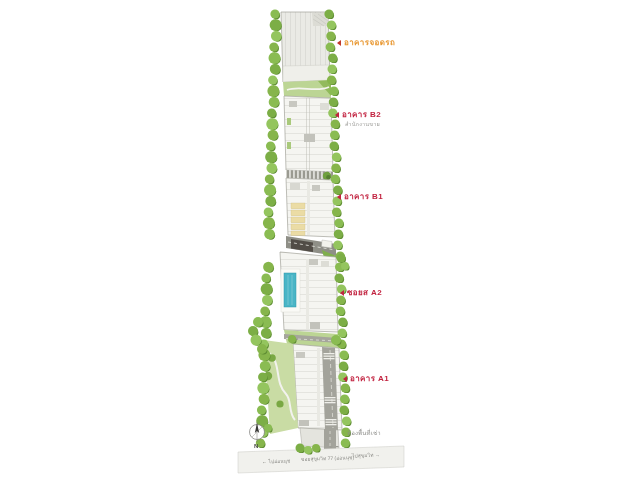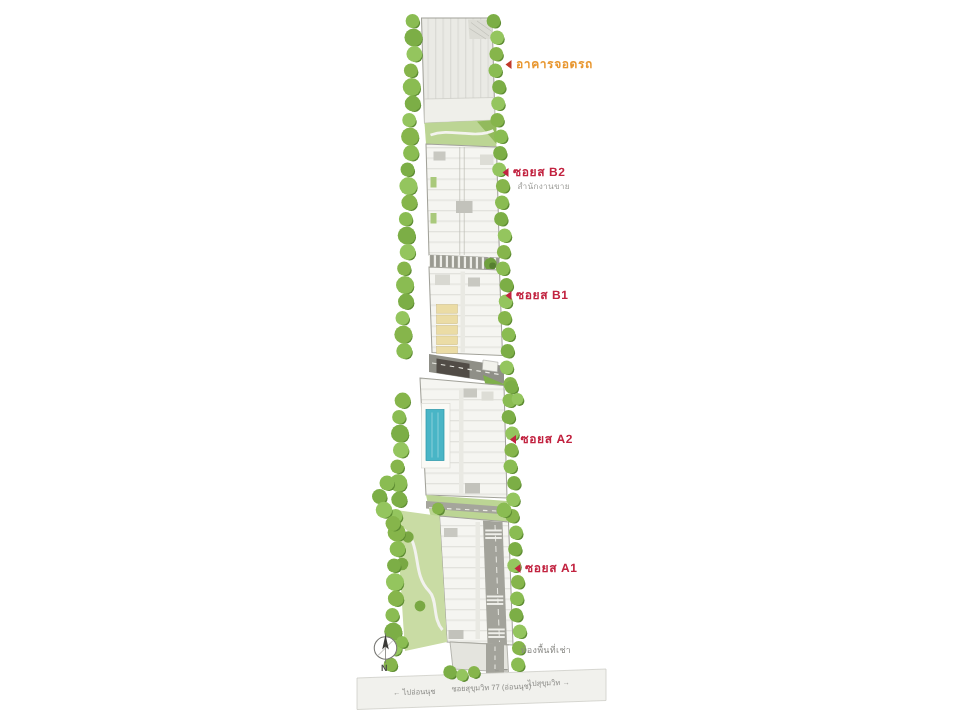--- a/index.html
+++ b/index.html
@@ -318,37 +318,37 @@
     </g>
   </svg>
 
   <div class="lbl" style="left:337px;top:36px;color:#E8962E">
     <span class="tri" style="color:#C0392B"></span>
     <span>อาคารจอดรถ</span>
   </div>
 
   <div class="lbl" style="left:335px;top:108px;color:#C22340">
     <span class="tri"></span>
-    <span>ซอยส  B2</span>
+    <span>อาคาร  B2</span>
   </div>
   <div class="sub" style="left:345px;top:120px">สำนักงานขาย</div>
 
   <div class="lbl" style="left:337px;top:190px;color:#C22340">
     <span class="tri"></span>
-    <span>ซอยส  B1</span>
+    <span>อาคาร  B1</span>
   </div>
 
   <div class="lbl" style="left:340px;top:286px;color:#C22340">
     <span class="tri"></span>
     <span>ซอยส  A2</span>
   </div>
 
   <div class="lbl" style="left:343px;top:372px;color:#C22340">
     <span class="tri"></span>
-    <span>ซอยส  A1</span>
+    <span>อาคาร  A1</span>
   </div>
 
   <div class="note" style="left:347px;top:428px">ห้องพื้นที่เช่า</div>
 
   <div class="roadtxt" style="left:262px;top:457px">← ไปอ่อนนุช</div>
   <div class="roadtxt" style="left:301px;top:454px">ซอยสุขุมวิท 77 (อ่อนนุช)</div>
   <div class="roadtxt" style="left:352px;top:451px">ไปสุขุมวิท →</div>
 
   <div class="north-n" style="left:254px;top:443px">N</div>
 </div>

